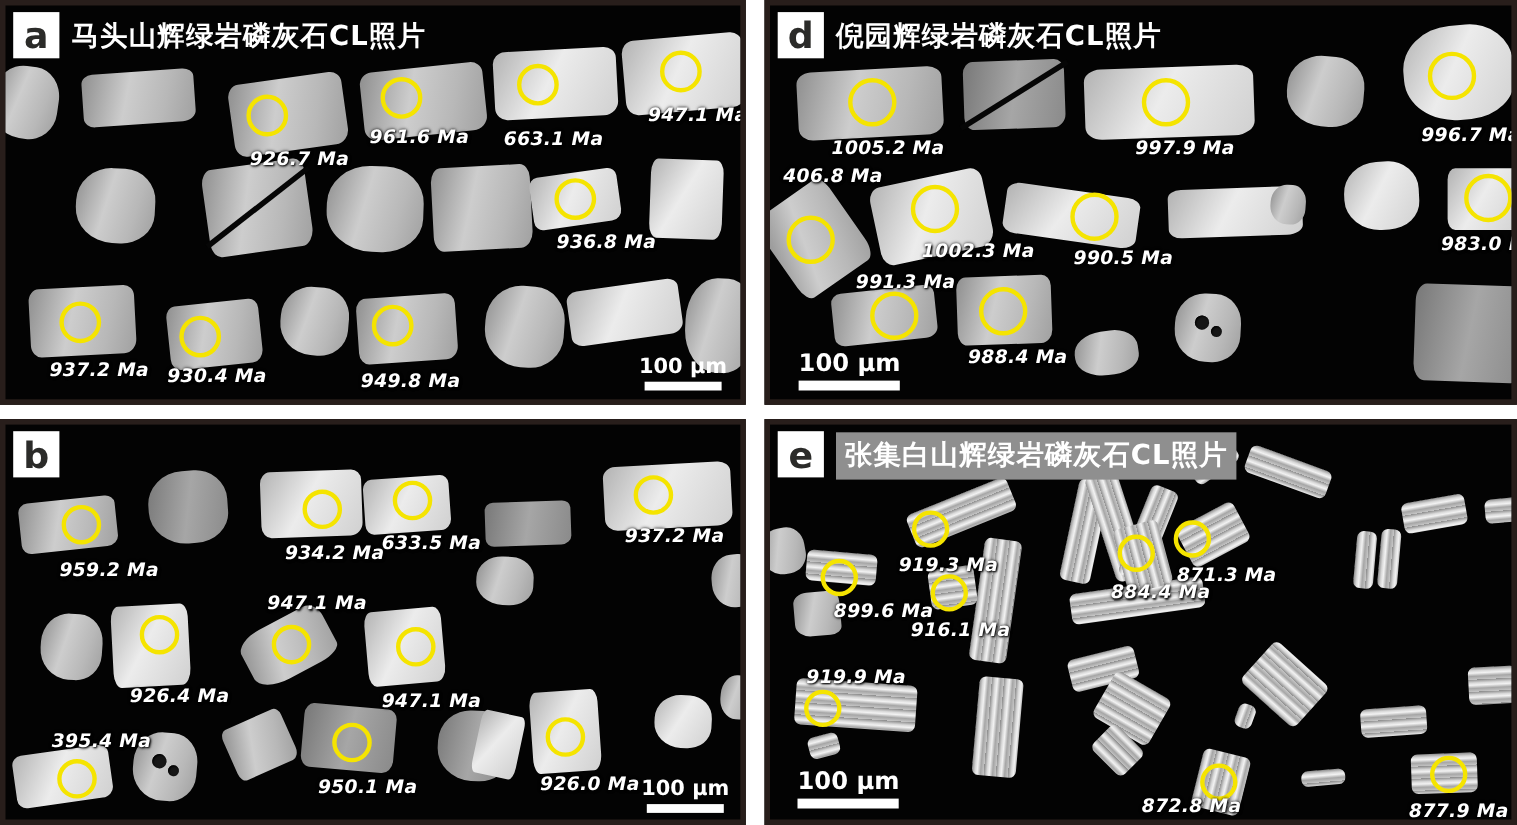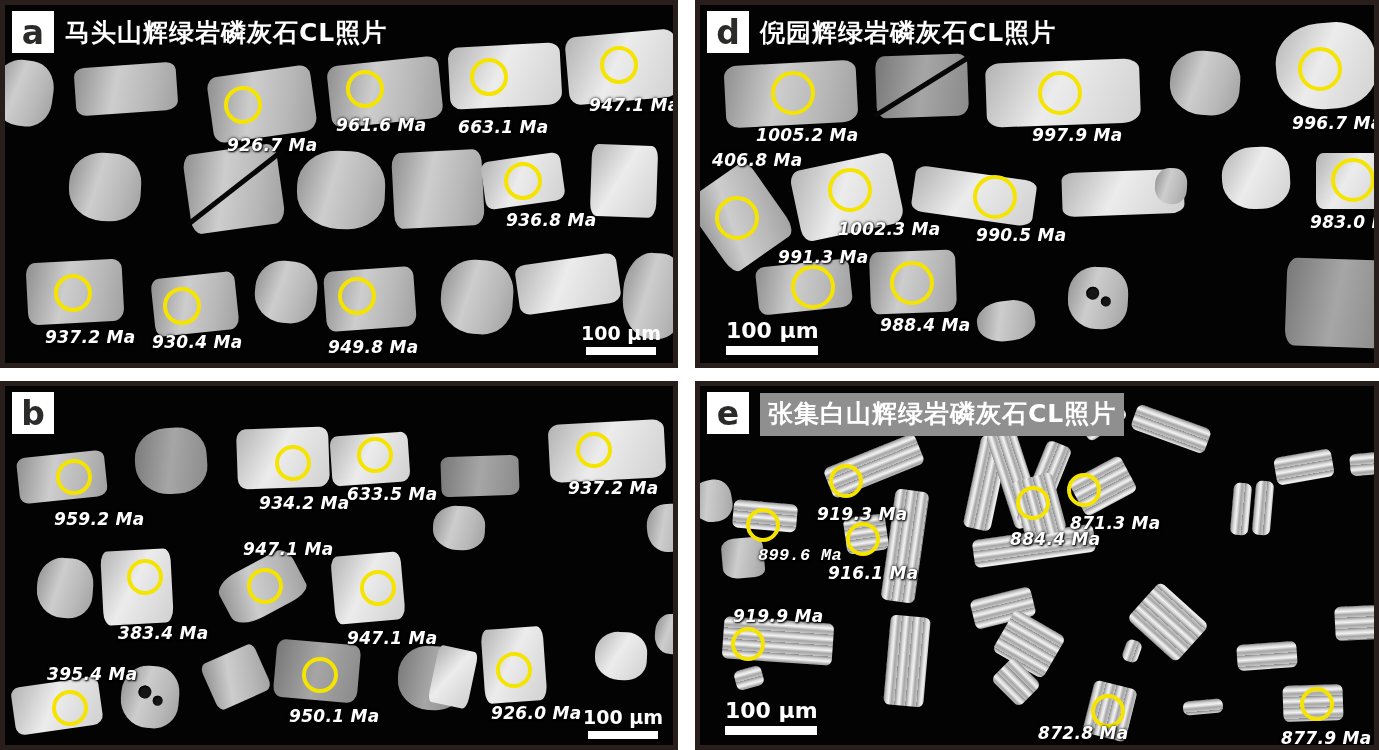--- a/index.html
+++ b/index.html
@@ -194,21 +194,21 @@
       <div class="age" style="left: 49px; top: 123px;">959.2 Ma</div>
       <div class="spot-circle" style="left: 270px; top: 59px; width: 36px; height: 36px; border: 4px solid rgb(245, 228, 0);"></div>
       <div class="age" style="left: 254px; top: 107px;">934.2 Ma</div>
       <div class="spot-circle" style="left: 352px; top: 51px; width: 36px; height: 36px; border: 4px solid rgb(245, 228, 0);"></div>
       <div class="age" style="left: 342px; top: 98px;">633.5 Ma</div>
       <div class="spot-circle" style="left: 571px; top: 46px; width: 36px; height: 36px; border: 4px solid rgb(245, 228, 0);"></div>
       <div class="age" style="left: 563px; top: 92px;">937.2 Ma</div>
       <div class="spot-circle" style="left: 242px; top: 182px; width: 36px; height: 36px; border: 4px solid rgb(245, 228, 0);"></div>
       <div class="age" style="left: 238px; top: 153px;">947.1 Ma</div>
       <div class="spot-circle" style="left: 122px; top: 173px; width: 36px; height: 36px; border: 4px solid rgb(245, 228, 0);"></div>
-      <div class="age" style="left: 113px; top: 237px;">383.4 Ma</div>
+      <div class="age" style="left: 113px; top: 237px;">926.4 Ma</div>
       <div class="spot-circle" style="left: 355px; top: 184px; width: 36px; height: 36px; border: 4px solid rgb(245, 228, 0);"></div>
       <div class="age" style="left: 342px; top: 242px;">947.1 Ma</div>
       <div class="spot-circle" style="left: 47px; top: 304px; width: 36px; height: 36px; border: 4px solid rgb(245, 228, 0);"></div>
       <div class="age" style="left: 42px; top: 278px;">395.4 Ma</div>
       <div class="spot-circle" style="left: 297px; top: 271px; width: 36px; height: 36px; border: 4px solid rgb(245, 228, 0);"></div>
       <div class="age" style="left: 284px; top: 320px;">950.1 Ma</div>
       <div class="spot-circle" style="left: 491px; top: 266px; width: 36px; height: 36px; border: 4px solid rgb(245, 228, 0);"></div>
       <div class="age" style="left: 486px; top: 317px;">926.0 Ma</div>
     </div>
   <header class="panel-header">
@@ -251,21 +251,21 @@
       <div class="grain" style="left: 443px; top: 203px; width: 50px; height: 66px; transform: rotate(-48deg); border-radius: 6px; background: repeating-linear-gradient(90deg, rgb(143, 143, 143) 0px, rgb(217, 217, 217) 3px, rgb(242, 242, 242) 5px, rgb(166, 166, 166) 8px, rgb(196, 196, 196) 11px);"></div>
       <div class="grain" style="left: 537px; top: 257px; width: 60px; height: 26px; transform: rotate(-4deg); border-radius: 6px; background: repeating-linear-gradient(rgb(143, 143, 143) 0px, rgb(217, 217, 217) 3px, rgb(242, 242, 242) 5px, rgb(166, 166, 166) 8px, rgb(196, 196, 196) 11px);"></div>
       <div class="grain" style="left: 635px; top: 220px; width: 44px; height: 34px; transform: rotate(-3deg); border-radius: 6px; background: repeating-linear-gradient(rgb(143, 143, 143) 0px, rgb(217, 217, 217) 3px, rgb(242, 242, 242) 5px, rgb(166, 166, 166) 8px, rgb(196, 196, 196) 11px);"></div>
       <div class="grain" style="left: 583px; top: 299px; width: 60px; height: 36px; transform: rotate(-2deg); border-radius: 6px; background: repeating-linear-gradient(rgb(143, 143, 143) 0px, rgb(217, 217, 217) 3px, rgb(242, 242, 242) 5px, rgb(166, 166, 166) 8px, rgb(196, 196, 196) 11px);"></div>
       <div class="grain" style="left: 483px; top: 314px; width: 40px; height: 14px; transform: rotate(-5deg); border-radius: 6px; background: repeating-linear-gradient(rgb(143, 143, 143) 0px, rgb(217, 217, 217) 3px, rgb(242, 242, 242) 5px, rgb(166, 166, 166) 8px, rgb(196, 196, 196) 11px);"></div>
     </div>
   <div class="spot-layer">
       <div class="spot-circle" style="left: 129px; top: 78px; width: 34px; height: 34px; border: 4px solid rgb(245, 228, 0);"></div>
       <div class="age" style="left: 117px; top: 118px;">919.3 Ma</div>
       <div class="spot-circle" style="left: 46px; top: 122px; width: 34px; height: 34px; border: 4px solid rgb(245, 228, 0);"></div>
-      <div class="age" style="left: 58px; top: 160px; font-family: Liberation Mono, monospace;">899.6 Ma</div>
+      <div class="age" style="left: 58px; top: 160px;">899.6 Ma</div>
       <div class="spot-circle" style="left: 146px; top: 136px; width: 34px; height: 34px; border: 4px solid rgb(245, 228, 0);"></div>
       <div class="age" style="left: 128px; top: 177px;">916.1 Ma</div>
       <div class="spot-circle" style="left: 316px; top: 100px; width: 34px; height: 34px; border: 4px solid rgb(245, 228, 0);"></div>
       <div class="age" style="left: 310px; top: 143px;">884.4 Ma</div>
       <div class="spot-circle" style="left: 367px; top: 87px; width: 34px; height: 34px; border: 4px solid rgb(245, 228, 0);"></div>
       <div class="age" style="left: 370px; top: 127px;">871.3 Ma</div>
       <div class="spot-circle" style="left: 31px; top: 241px; width: 34px; height: 34px; border: 4px solid rgb(245, 228, 0);"></div>
       <div class="age" style="left: 33px; top: 220px;">919.9 Ma</div>
       <div class="spot-circle" style="left: 391px; top: 308px; width: 34px; height: 34px; border: 4px solid rgb(245, 228, 0);"></div>
       <div class="age" style="left: 338px; top: 337px;">872.8 Ma</div>

